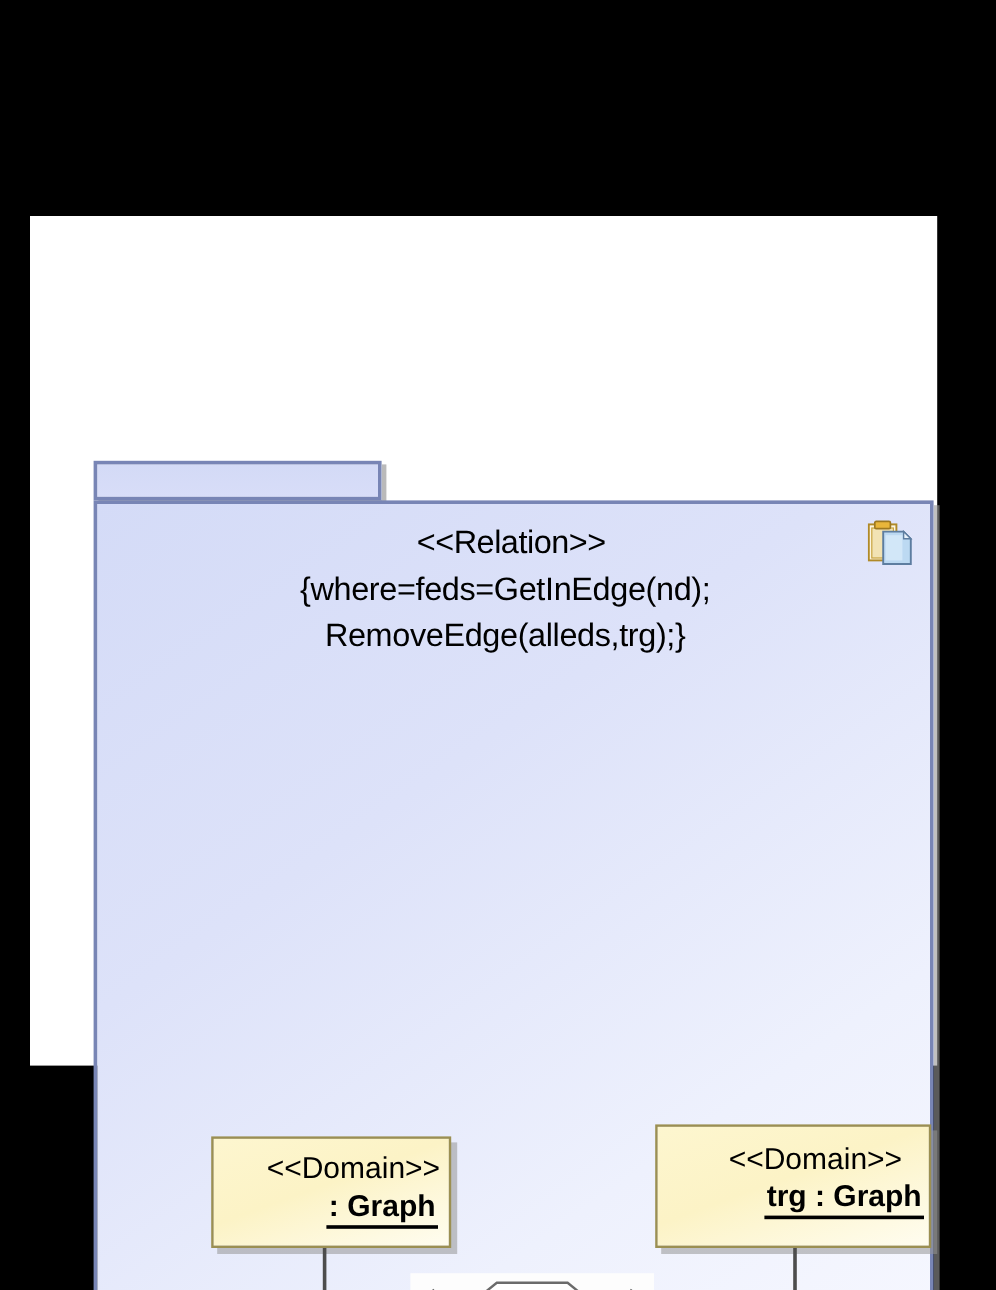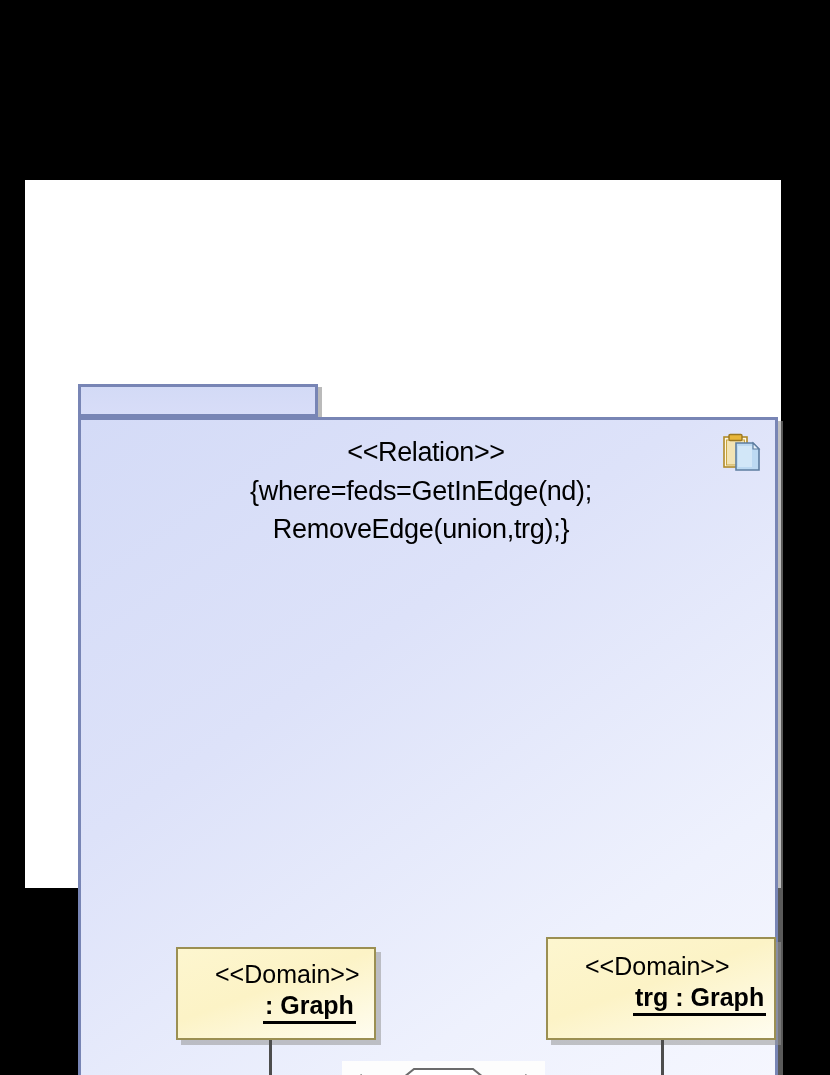--- a/index.html
+++ b/index.html
@@ -94,21 +94,21 @@
 
   
   .uml-box {
     position: absolute;
     background: linear-gradient(160deg, #fdf6cf 0%, #fcf3c6 45%, #fffdf0 100%);
     border: 2px solid #9b8f52;
     box-sizing: border-box;
     box-shadow: 5px 5px 0 rgba(150,150,150,0.55);
   }
   .box-title {
-    text-align: left;
+    text-align: center;
     color: #000;
     padding-left: 37px;
   }
   .stereo {
     font-size: 25px;
     line-height: 32px;
     display: block;
   }
   .name-underlined {
     font-size: 25px;
@@ -154,21 +154,21 @@
   <div id="package">
 
     <div id="package-tab"></div>
 
     <div id="package-body">
 
       <div id="relation-header">
         <div class="stereotype-rel">&lt;&lt;Relation&gt;&gt;</div>
         <div id="where-clause">
           <span class="wline">{where=feds=GetInEdge(nd);</span>
-          <span class="wline">RemoveEdge(union,trg);}</span>
+          <span class="wline">RemoveEdge(alleds,trg);}</span>
         </div>
       </div>
 
       <div id="clipboard-icon">
         <svg width="38" height="40" viewBox="0 0 38 40" xmlns="http://www.w3.org/2000/svg">
           <rect x="1" y="4" width="23" height="30" fill="#fdf6e0" stroke="#b08a28" stroke-width="1.6"></rect>
           <rect x="3.5" y="7" width="18" height="25" fill="#f2e3b4" stroke="#c8a440" stroke-width="1"></rect>
           <rect x="6" y="1.5" width="13" height="6" rx="1.2" fill="#e8b63a" stroke="#9c7820" stroke-width="1.4"></rect>
           <path d="M13 10 L30 10 L36 16 L36 37 L13 37 Z" fill="#bcd9f2" stroke="#5d7da0" stroke-width="1.6"></path>
           <path d="M30 10 L36 16 L30 16 Z" fill="#e8f2fb" stroke="#5d7da0" stroke-width="1.2"></path>

